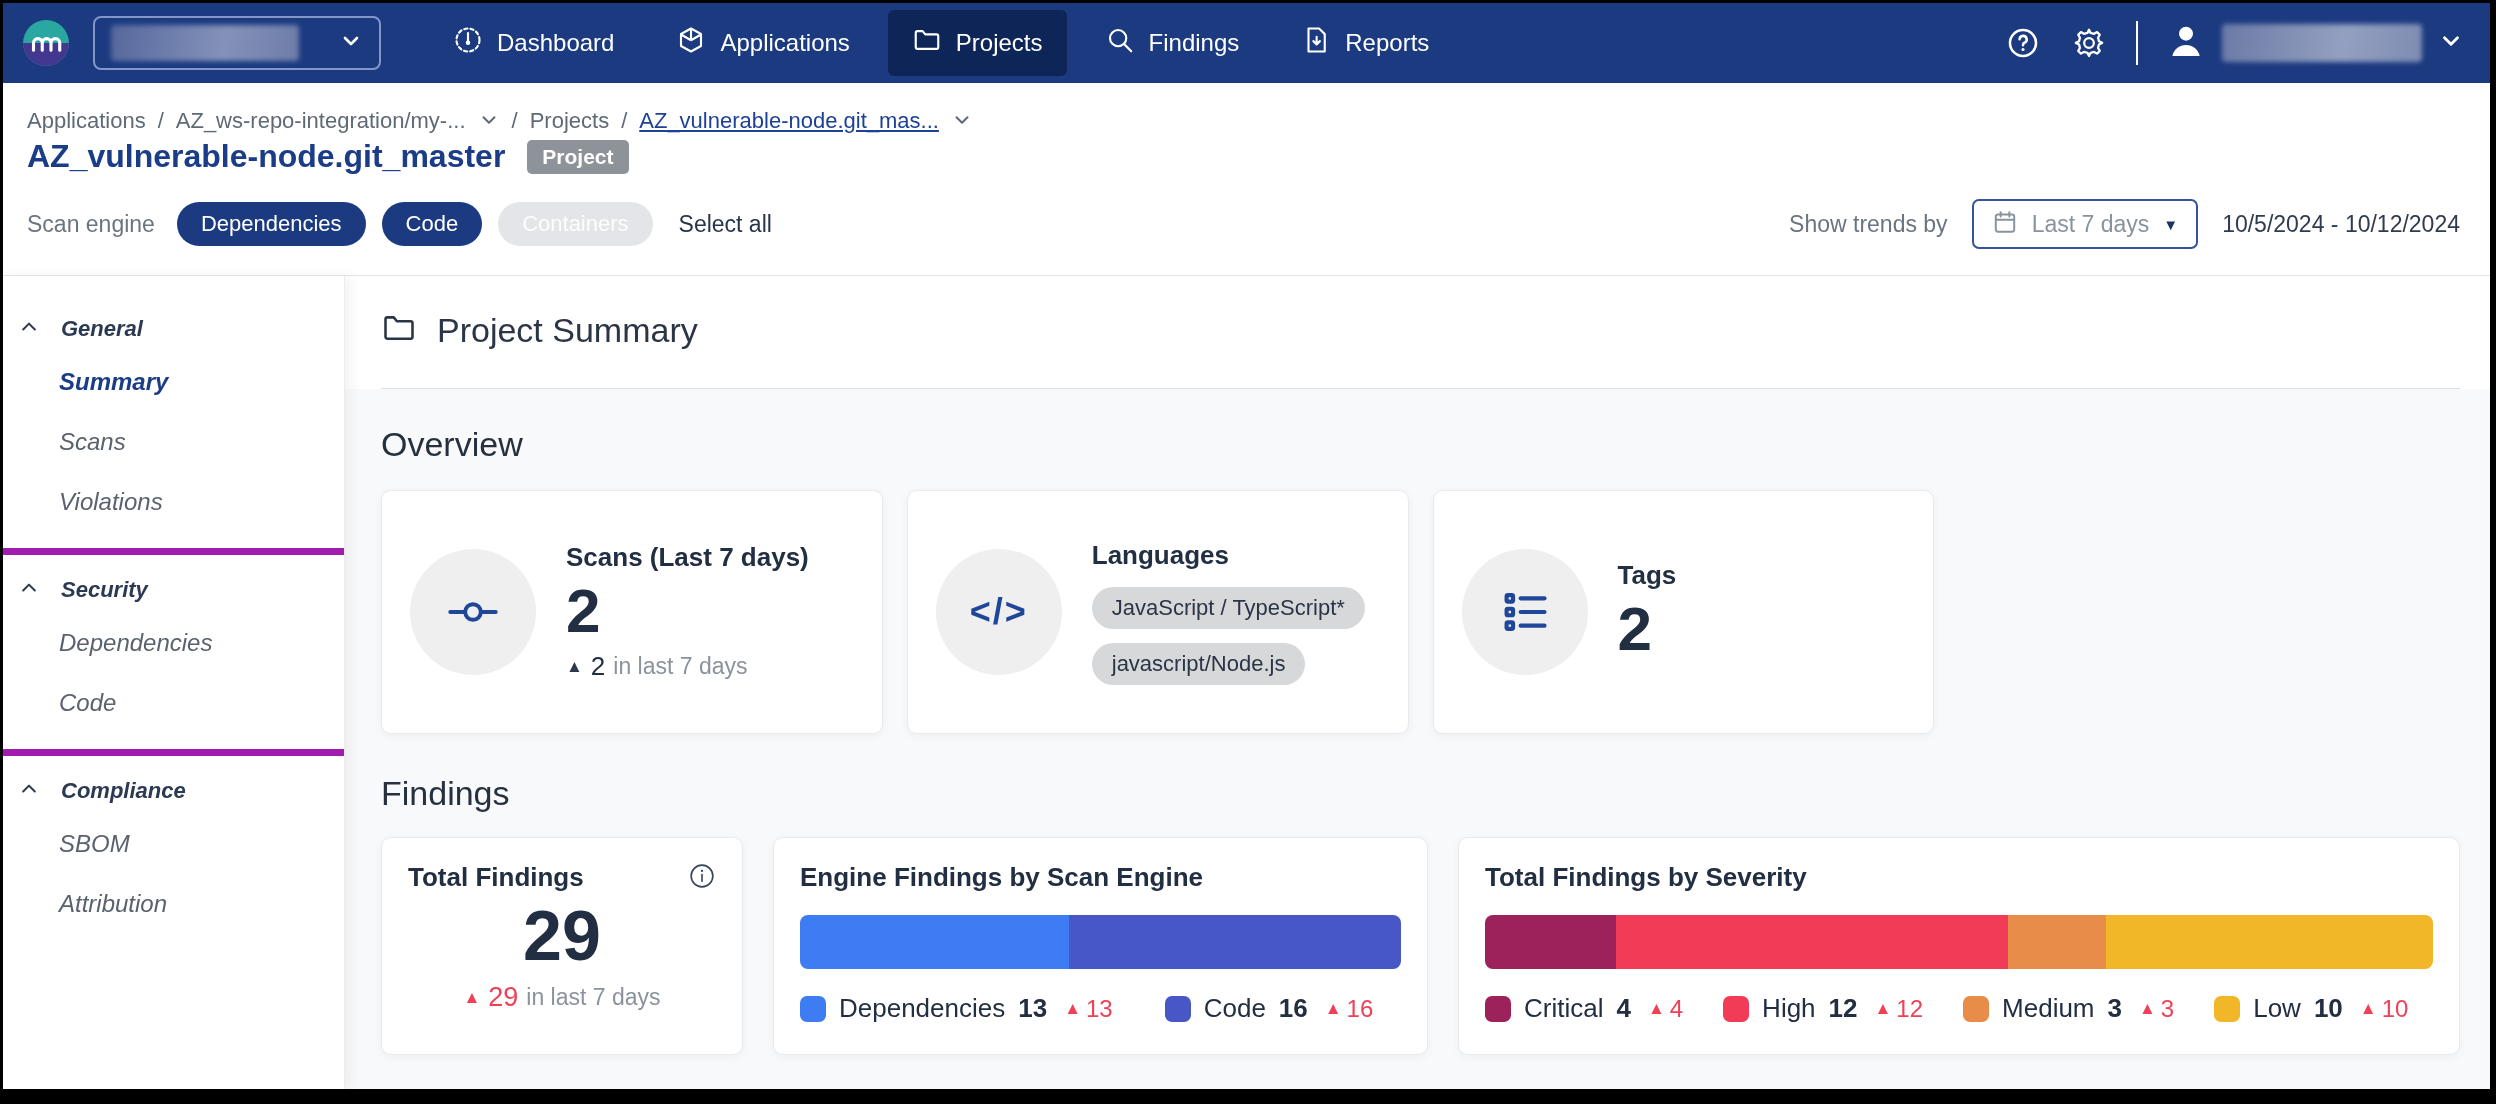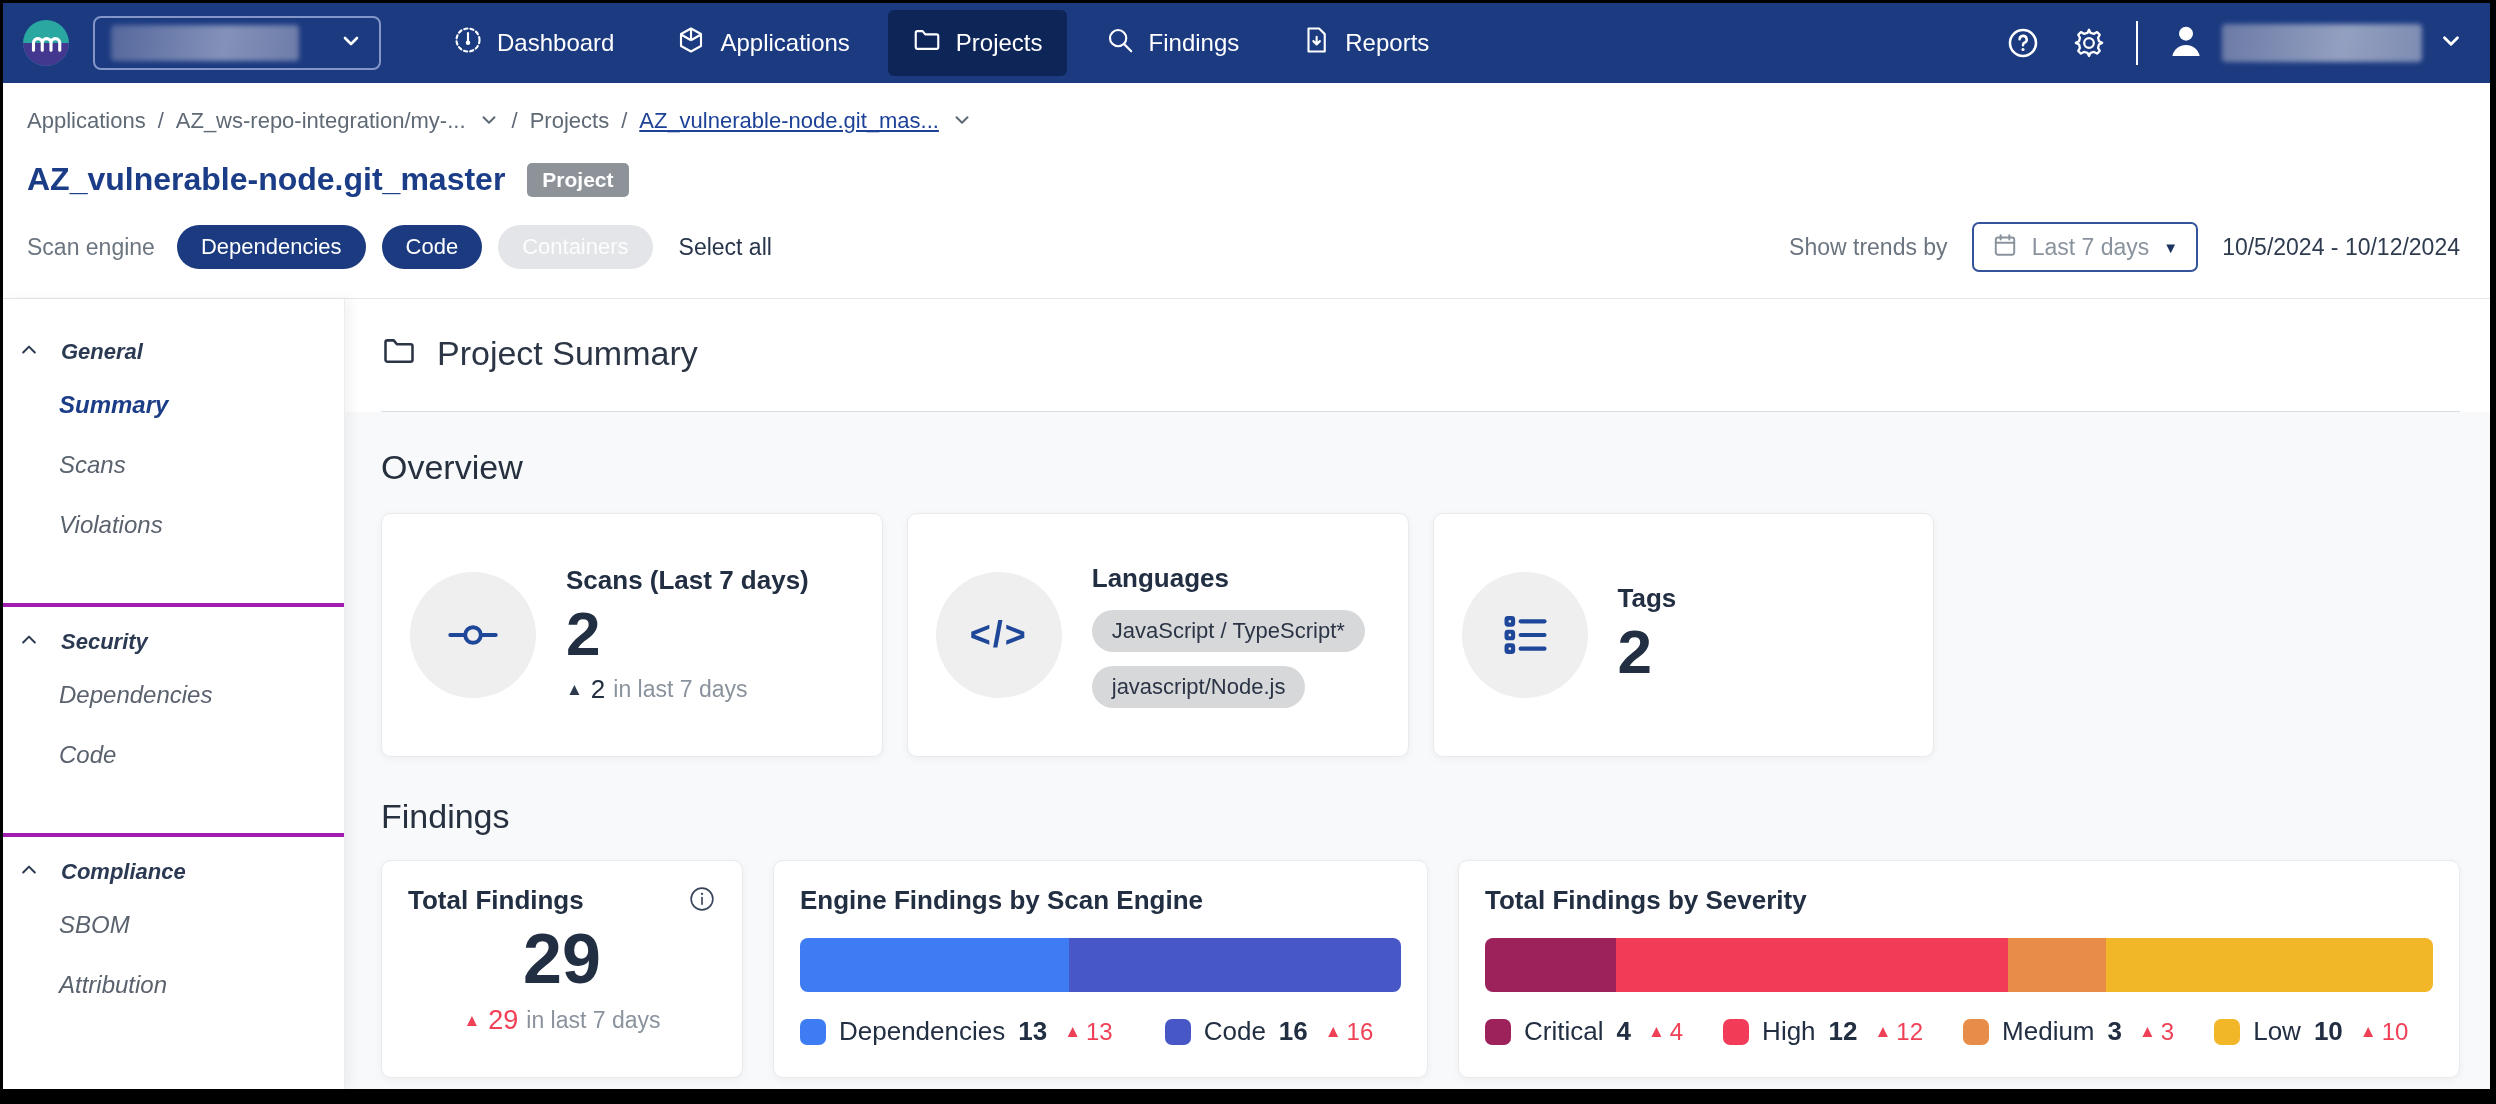--- a/index.html
+++ b/index.html
@@ -25,42 +25,42 @@
   .user-chip { display:flex; align-items:center; gap:16px; cursor:pointer; }
   .avatar svg { width:40px; height:40px; }
   .user-redacted { width:200px; height:38px; background:linear-gradient(100deg,#6b7aa6,#93a0c0 60%,#7e8cb2); }
 
   
   .subheader { background:#fff; padding:22px 30px 26px 24px; border-bottom:1px solid #e3e7ea; flex:0 0 auto; }
   .breadcrumb { display:flex; align-items:center; gap:12px; font-size:22px; color:#5f6a76; }
   .crumb { cursor:pointer; white-space:nowrap; }
   .crumb.link-last { color:#1c4197; text-decoration:underline; }
   .crumb-chev svg { width:22px; height:22px; margin-top:4px; cursor:pointer; }
-  .title-row { margin-top:24px; display:flex; align-items:center; gap:22px; }
+  .title-row { margin-top:1px; display:flex; align-items:center; gap:22px; }
   .page-title { font-size:32px; font-weight:700; color:#1b3c87; }
   .badge { background:#8d9399; color:#fff; font-size:21px; font-weight:600; padding:5px 15px; border-radius:5px; }
   .scanrow { margin-top:24px; display:flex; align-items:center; }
   .scanrow-left { display:flex; align-items:center; gap:16px; }
   .scan-label { font-size:23px; color:#6b7580; margin-right:6px; }
   .pill { font-size:22px; color:#fff; background:#1b3a80; border-radius:24px; padding:9px 24px; cursor:pointer; white-space:nowrap; }
   .pill.disabled { background:#e3e5e8; color:#fdfdfd; cursor:default; }
   .select-all { font-size:23px; color:#27344a; margin-left:10px; cursor:pointer; }
   .scanrow-right { margin-left:auto; display:flex; align-items:center; gap:24px; }
   .trends-label { font-size:23px; color:#6b7580; }
   .range-dd { display:flex; align-items:center; gap:14px; border:2px solid #33539b; border-radius:7px; height:50px; padding:0 18px; cursor:pointer; }
   .range-dd svg { width:26px; height:26px; }
   .range-dd .range-text { font-size:23px; color:#8a939d; }
   .dd-caret { font-size:15px; color:#1d3461; }
   .date-range { font-size:23px; color:#2f3b4e; white-space:nowrap; }
 
   
   .content { flex:1; display:flex; min-height:0; }
   .sidebar { flex:0 0 342px; background:#fff; border-right:1px solid #ececec; box-shadow:6px 0 12px rgba(0,0,0,.05); padding-top:18px; z-index:2; }
   .side-section { padding:12px 0 16px;font-style:italic; }
-  .side-section + .side-section { border-top:4px solid #a21caf;margin-top:32px; }
+  .side-section + .side-section { border-top:7px solid #a21caf; }
   .side-head { display:flex; align-items:center; gap:22px; padding:10px 0 10px 16px; cursor:pointer; }
   .side-head svg { width:20px; height:20px; }
   .side-title { font-size:22px; font-weight:700; color:#2b3a52; }
   .side-item { font-size:24px; color:#5a626e; padding:16px 0 16px 56px; cursor:pointer; }
   .side-item.active { color:#1b3c87; font-weight:700; }
 
   .main { flex:1; background:#f8f9fa; min-width:0; display:flex; flex-direction:column; }
   .summary-band { background:#fff; padding:34px 30px 0 36px; }
   .summary-row { display:flex; align-items:center; gap:20px; }
   .summary-row svg { width:36px; height:36px; }

